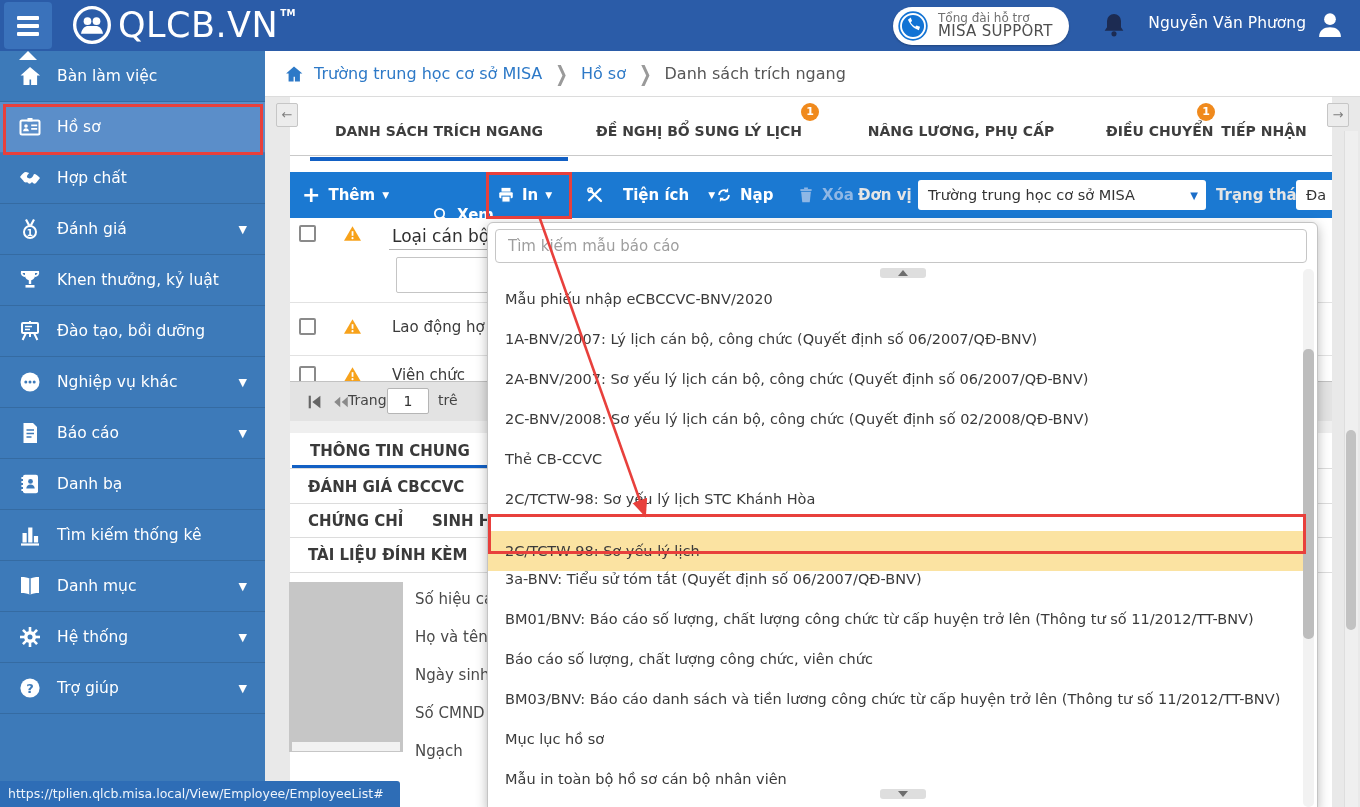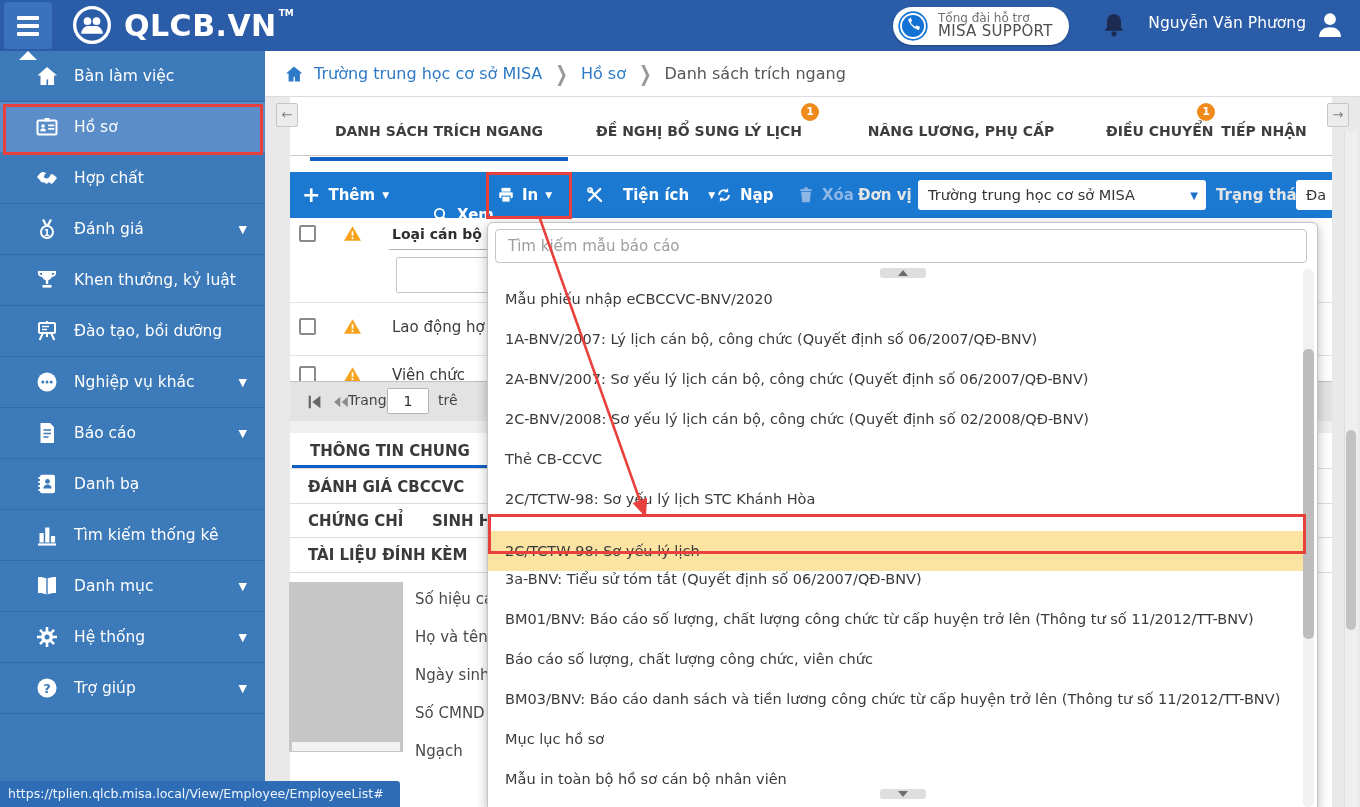--- a/index.html
+++ b/index.html
@@ -6,35 +6,35 @@
   *{box-sizing:border-box;font-family:"DejaVu Sans","Liberation Sans",sans-serif;}
   #stage{position:relative;width:1360px;height:807px;overflow:hidden;background:#e9e9e9;}
 
   
   .topbar{position:absolute;left:0;top:0;width:1360px;height:51px;background:#2b5ca8;z-index:30;}
   .hamburger{position:absolute;left:4px;top:2px;width:48px;height:47px;background:#3a72bb;border-radius:4px;cursor:pointer;}
   .hamburger .bar{position:absolute;left:13px;width:22px;height:3.5px;background:#fff;border-radius:1px;}
   .hamburger .bar:nth-child(1){top:14px;}.hamburger .bar:nth-child(2){top:22px;}.hamburger .bar:nth-child(3){top:30px;}
   .logo{position:absolute;left:72px;top:5px;display:flex;align-items:center;color:#fff;}
   .logo svg{width:40px;height:40px;}
-  .logo .txt{font-size:30px;font-weight:bold;letter-spacing:.5px;margin-left:12px;}
+  .logo .txt{font-size:35px;font-weight:normal;letter-spacing:.5px;margin-left:6px;}
   .logo .tm{font-size:9px;vertical-align:top;position:relative;top:-12px;margin-left:2px;font-weight:bold;}
   .support-pill{position:absolute;left:893px;top:7px;width:176px;height:38px;background:#fff;border-radius:19px;box-shadow:0 1px 2px rgba(0,0,0,.25);display:flex;align-items:center;}
   .support-pill svg{width:32px;height:32px;margin-left:4px;}
   .support-texts{margin-left:9px;line-height:1.05;}
   .support-texts .l1{font-size:12px;color:#707070;}
   .support-texts .l2{font-size:15px;color:#4e4e4e;letter-spacing:.3px;}
   .bell{position:absolute;left:1100px;top:10px;width:28px;height:30px;}
   .username{position:absolute;right:54px;top:14px;font-size:15.5px;color:#fff;}
   .user-ic{position:absolute;right:14px;top:9px;width:32px;height:32px;}
 
   
   .sidebar{position:absolute;left:0;top:51px;width:265px;height:756px;background:#3d7ab9;z-index:30;}
   .notch{position:absolute;left:19px;top:0px;width:0;height:0;border-left:9px solid transparent;border-right:9px solid transparent;border-bottom:9px solid #ffffff;}
-  .sb-item{position:relative;height:51px;display:flex;align-items:center;padding-left:34px;border-bottom:1px solid rgba(0,0,0,.12);color:#fff;cursor:pointer;}
+  .sb-item{position:relative;height:51px;display:flex;align-items:center;padding-left:17px;border-bottom:1px solid rgba(0,0,0,.12);color:#fff;cursor:pointer;}
   .sb-item.active{background:#5b8ec9;}
   .sb-icon{width:26px;height:26px;flex:0 0 26px;margin-right:14px;display:flex;align-items:center;justify-content:center;}
   .sb-icon svg{width:24px;height:24px;}
   .sb-label{font-size:15.5px;font-weight:500;white-space:nowrap;}
   .sb-chevron{margin-left:auto;margin-right:18px;font-size:11px;color:#fff;}
 
   
   .breadcrumb{position:absolute;left:265px;top:51px;width:1095px;height:46px;background:#fff;border-bottom:1px solid #dcdcdc;display:flex;align-items:center;z-index:5;}
   .bc-home{width:20px;height:20px;margin-left:19px;margin-right:10px;}
   .bc-link{font-size:16px;color:#2d79c7;cursor:pointer;}
@@ -58,21 +58,21 @@
   .tb-label{position:absolute;top:0;height:46px;display:flex;align-items:center;color:#e5e5e5;font-size:15px;font-weight:600;}
   .combo{position:absolute;top:8px;height:30px;background:#fff;border-radius:3px;display:flex;align-items:center;font-size:14.5px;color:#333;cursor:pointer;}
   .combo .val{padding-left:10px;white-space:nowrap;overflow:hidden;flex:1;}
   .combo .arrow{width:24px;text-align:center;color:#1b6ec9;font-size:10px;}
   .plus-g{font-size:22px;font-weight:bold;margin-right:8px;line-height:1;}
 
   
   .gridcard{position:absolute;left:290px;top:218px;width:1042px;height:589px;background:#fff;z-index:1;}
   .checkbox{position:absolute;width:17px;height:17px;background:#fff;border:2px solid #8a8a8a;border-radius:2px;cursor:pointer;}
   .warn{position:absolute;width:19px;height:17px;}
-  .gh-label{position:absolute;font-size:14px;font-weight:bold;color:#2f2f2f;}
+  .gh-label{position:absolute;font-size:17px;font-weight:normal;color:#2f2f2f;}
   .col-underline{position:absolute;height:1px;background:#b3b3b3;}
   .filter-input{position:absolute;height:36px;border:1px solid #c5c5c5;border-radius:2px;background:#fff;padding:0 8px;font-size:14px;outline:none;}
   .row-sep{position:absolute;height:1px;background:#e2e2e2;left:0;width:1042px;}
   .grow-label{position:absolute;font-size:15px;color:#3b3b3b;white-space:nowrap;}
 
   .pager{position:absolute;left:290px;top:381px;width:1042px;height:40px;background:#e3e3e3;border-top:1px solid #c2c2c2;z-index:2;}
   .pager svg{position:absolute;top:11px;width:18px;height:18px;cursor:pointer;}
   .pager .ptxt{position:absolute;top:10px;font-size:14px;color:#444;}
   .pager input{position:absolute;left:97px;top:6px;width:42px;height:26px;border:1px solid #b5b5b5;border-radius:2px;text-align:center;font-size:14px;color:#333;outline:none;background:#fff;}
 

